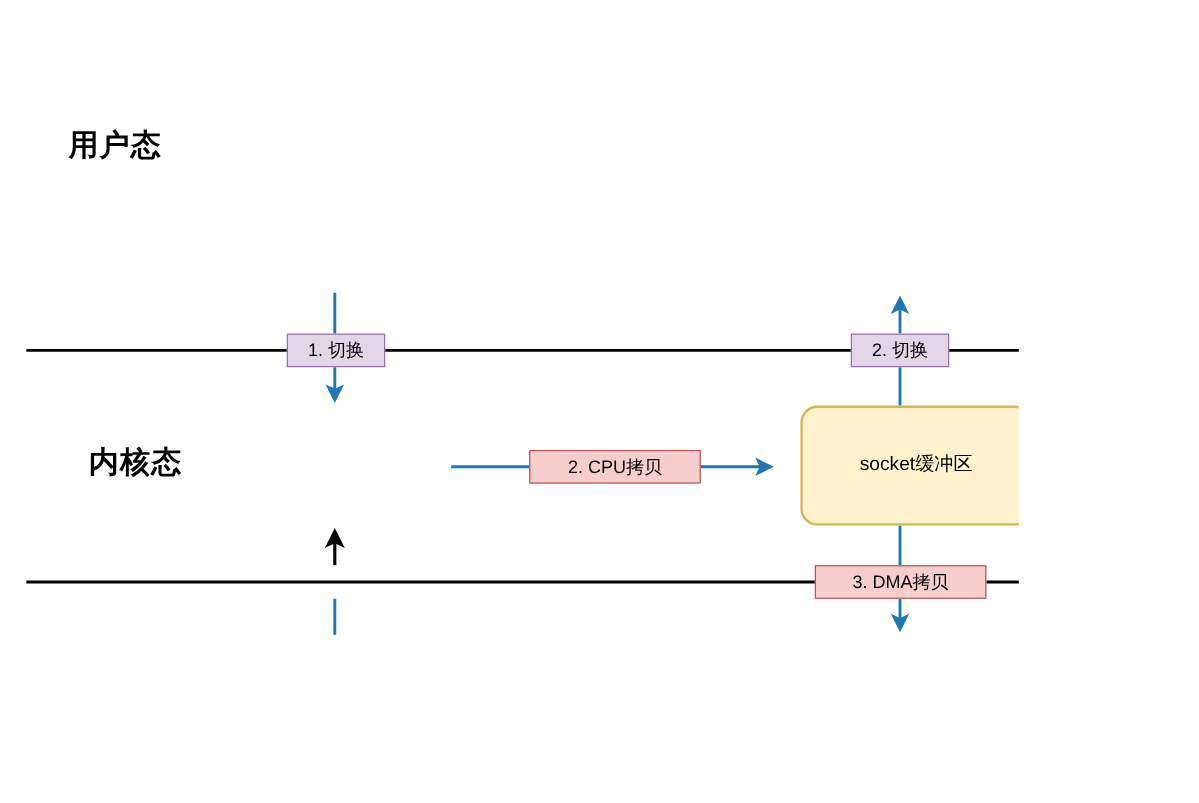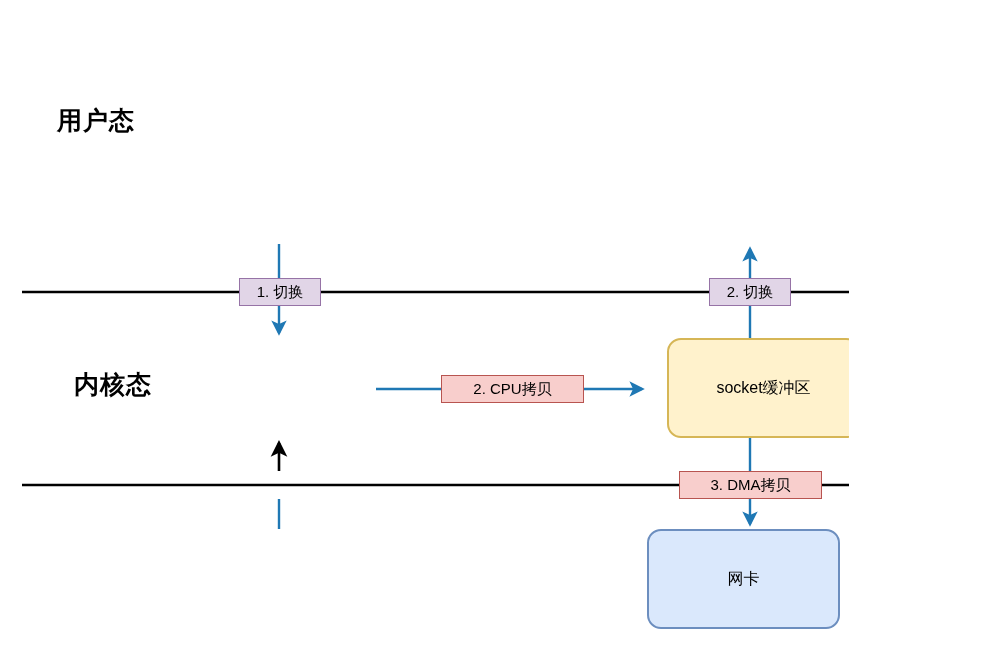--- a/index.html
+++ b/index.html
@@ -158,23 +158,20 @@
 
   <div id="label-kernel" class="state-label">内核态</div>
 
 
 
   <div id="node-socket-buffer" class="node yellow">
     <span class="node-label">socket缓冲区</span>
   </div>
 
 
-  <div id="node-nic" class="node blue">
-    <span class="node-label">网卡</span>
-  </div>
 
   <div id="lbl-switch-1" class="edge-label purple">1. 切换</div>
 
   <div id="lbl-switch-2" class="edge-label purple">2. 切换</div>
 
   <div id="lbl-cpu-copy" class="edge-label red">2. CPU拷贝</div>
 
 
   <div id="lbl-dma-3" class="edge-label red">3. DMA拷贝</div>
 

